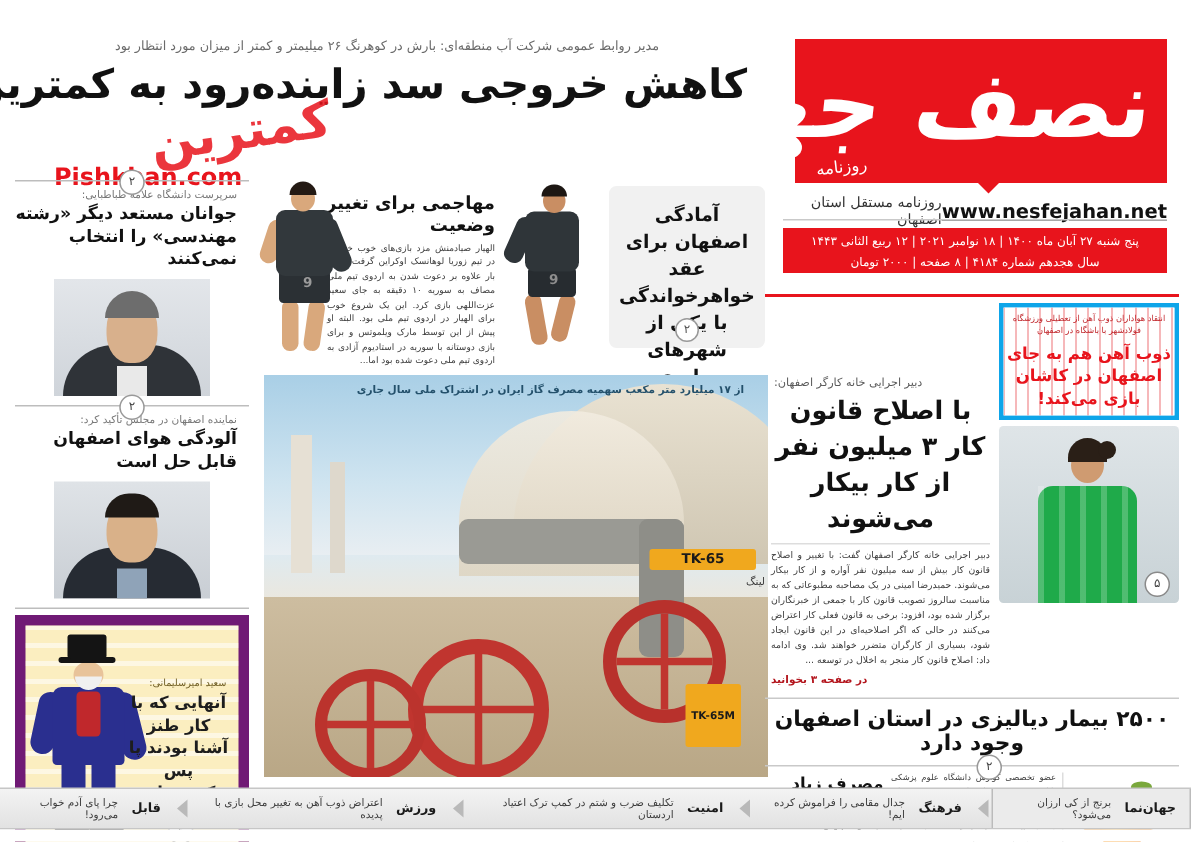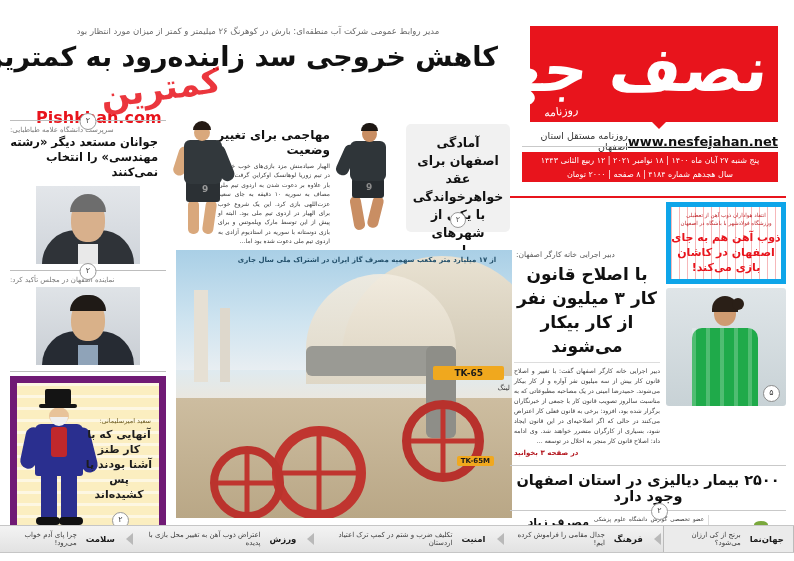--- a/index.html
+++ b/index.html
@@ -72,21 +72,21 @@
 
   
   .sidecol{position:absolute;left:4px;top:120px;width:168px;}
   .side-item{position:relative;margin-bottom:6px;}
   .side-rule{height:1px;background:#bdbdbd;margin:0 6px;position:relative;}
   .pagenum{
     position:absolute;left:50%;top:-7px;transform:translateX(-50%);
     width:15px;height:15px;border:1px solid #999;border-radius:50%;
     background:#fff;font-size:8px;line-height:14px;text-align:center;color:#444;
   }
-  .side-kicker{font-size:7px;color:#777;text-align:left;padding:5px 14px 1px 6px;}
+  .side-kicker{font-size:7px;color:#777;text-align:right;padding:5px 14px 1px 6px;}
   .side-head{
     font-size:11.5px;font-weight:bold;color:#111;text-align:right;
     line-height:15px;padding:0 14px 4px 6px;
   }
   .portrait{width:104px;height:78px;margin:2px auto 0 auto;position:relative;overflow:hidden;}
   .portrait.p1{background:linear-gradient(180deg,#e3e6ea 0%,#cfd4da 100%);}
   .portrait.p2{background:linear-gradient(180deg,#dfe3e7 0%,#c9ced4 100%);}
   .face{
     position:absolute;left:50%;transform:translateX(-50%);
     border-radius:48% 48% 44% 44%;
@@ -214,21 +214,21 @@
   }
   .mp-spoke{position:absolute;left:50%;top:50%;width:100%;height:5px;background:#c0352f;
     transform:translate(-50%,-50%);}
   .mp-spoke.v{width:5px;height:100%;}
   .mp-label{
     position:absolute;right:8px;top:116px;background:#f0a81e;color:#1a1a1a;
     font-size:9px;font-weight:bold;padding:2px 21px;border-radius:2px;direction:ltr;
   }
   .mp-label2{
     position:absolute;right:18px;top:206px;background:#f0a81e;color:#1a1a1a;
-    font-size:7px;font-weight:bold;padding:1px 4px;border-radius:2px;direction:ltr;
+    font-size:7px;font-weight:bold;padding:17px 4px;border-radius:2px;direction:ltr;
   }
   .mp-label3{
     position:absolute;right:2px;top:134px;font-size:7px;color:#3a3a3a;
   }
   .mp-kicker{
     position:absolute;right:14px;left:60px;top:6px;font-size:7px;color:#23506b;
     text-align:center;font-weight:bold;
   }
   .mp-head{
     position:absolute;right:10px;left:42px;top:18px;text-align:center;
@@ -246,21 +246,21 @@
     font-size:17px;font-weight:bold;color:#111;text-align:center;line-height:24px;
     padding-bottom:4px;
   }
   .r-body{
     font-size:6.2px;color:#3b3b3b;line-height:10px;text-align:justify;
     border-top:1px solid #ddd;padding-top:3px;
   }
   .r-more{font-size:7px;color:#b3141c;font-weight:bold;text-align:left;padding-top:3px;}
 
   .redbox{
-    position:relative;height:72px;border:5px solid #0ea5e9;overflow:hidden;background:#fff;
+    position:relative;height:72px;border:3px solid #0ea5e9;overflow:hidden;background:#fff;
   }
   .redbox .stripes{
     position:absolute;inset:0;
     background:repeating-linear-gradient(90deg,#f6b8ba 0 1px,#fff 1px 8px);
   }
   .rb-kicker{position:relative;font-size:5.5px;color:#c0272c;text-align:center;padding:4px 6px 0 6px;line-height:8px;}
   .rb-head{position:relative;font-size:11px;font-weight:bold;color:#e8141c;text-align:center;line-height:15px;padding-top:3px;}
   .greenplayer{
     position:relative;margin-top:4px;height:118px;background:linear-gradient(180deg,#dfe5e8 0%,#c8d2d6 100%);
     overflow:hidden;border-radius:3px;
@@ -354,20 +354,21 @@
         <div class="face" style="top:12px;width:34px;height:44px;background:#d8b08c;"></div>
         <div class="face" style="top:8px;width:36px;height:18px;background:#6d6d6d;border-radius:18px 18px 0 0;"></div>
       </div>
     </div>
 
     <div class="side-item">
       <div class="side-rule">
         <span class="pagenum">۲</span>
       </div>
       <div class="side-kicker">نماینده اصفهان در مجلس تأکید کرد:</div>
+      <div class="side-head">آلودگی هوای اصفهان قابل حل است</div>
       <div class="portrait p2">
         <div class="suit" style="background:#262b33;"></div>
         <div class="shirt" style="background:#8fa3b8;"></div>
         <div class="face" style="top:12px;width:34px;height:42px;background:#d9b189;"></div>
         <div class="face" style="top:8px;width:36px;height:16px;background:#1f1a16;border-radius:18px 18px 0 0;"></div>
       </div>
     </div>
 
     <div class="side-item">
       <div class="side-rule"></div>
@@ -516,19 +517,19 @@
       <span class="nav-label">امنیت</span>
       <span class="nav-text">تکلیف ضرب و شتم در کمپ ترک اعتیاد اردستان</span>
     </div>
     <div class="nav-sep"></div>
     <div class="nav-seg">
       <span class="nav-label">ورزش</span>
       <span class="nav-text">اعتراض ذوب آهن به تغییر محل بازی با پدیده</span>
     </div>
     <div class="nav-sep"></div>
     <div class="nav-seg">
-      <span class="nav-label">سلامت</span>
+      <span class="nav-label">قابل</span>
       <span class="nav-text">چرا پای آدم خواب می‌رود!</span>
     </div>
   </div>
   <div class="bottom-strip"></div>
 
 </div>
 
 </body></html>

